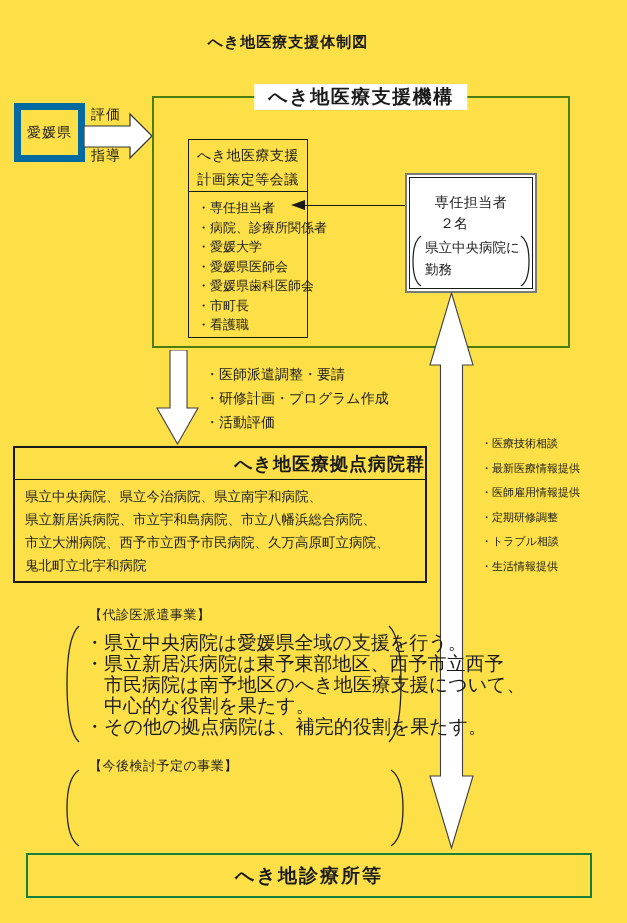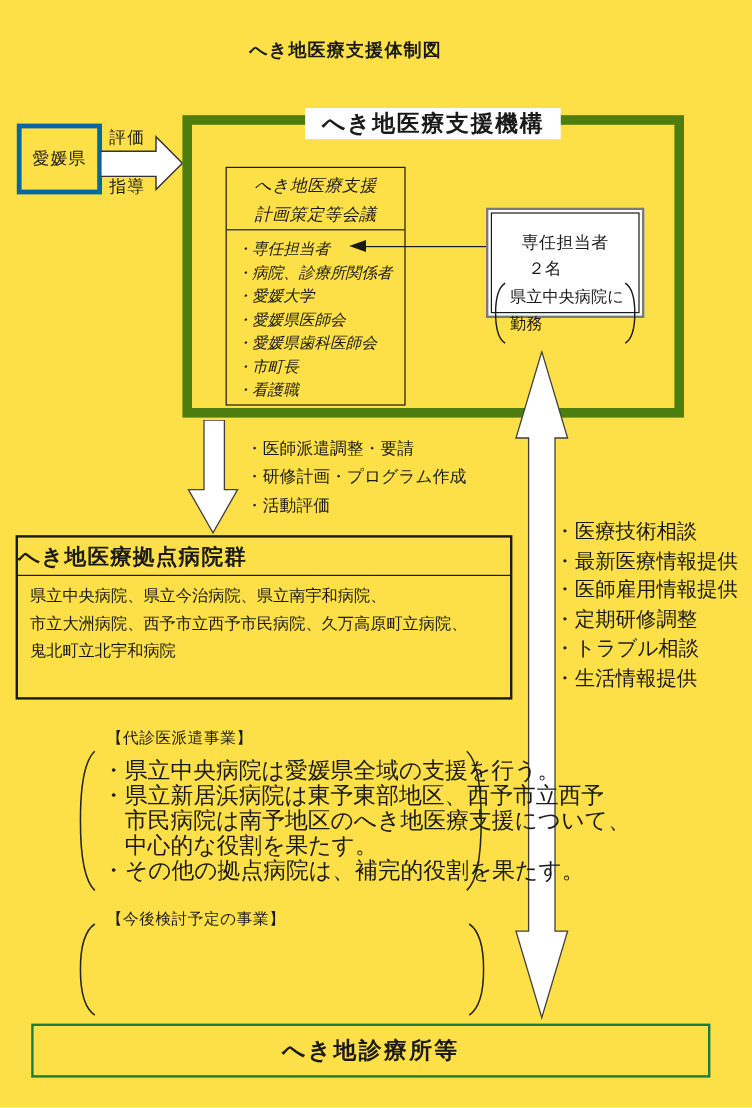--- a/index.html
+++ b/index.html
@@ -9,59 +9,59 @@
     font-family:"Liberation Serif","DejaVu Serif",serif;
     color:#1a1a1a; overflow:hidden;
   }
   .abs { position:absolute; }
   .sans { font-family:"Liberation Sans","DejaVu Sans",sans-serif; }
 
   .page-title { left:0; top:33px; width:576px; text-align:center;
     font-weight:bold; font-size:15px; letter-spacing:1px; }
 
   .ehime-box { left:14px; top:103px; width:71px; height:59px;
-    border:4px solid #0369a1; display:flex; align-items:center; justify-content:center;
+    border:7px solid #0369a1; display:flex; align-items:center; justify-content:center;
     font-size:14px; letter-spacing:1px; }
 
   .arrow-label { font-size:14px; letter-spacing:1px; }
   .lbl-eval { left:91px; top:106px; }
   .lbl-guide { left:91px; top:147px; }
 
-  .org-box { left:152px; top:96px; width:418px; height:252px; border:8px solid #4d7c0f; }
+  .org-box { left:152px; top:96px; width:418px; height:252px; border:2px solid #4d7c0f; }
   .org-legend { position:absolute; top:-14px; left:50%; transform:translateX(-50%);
     background:#fff; padding:0 14px; font-weight:bold; font-size:19px;
     letter-spacing:1.5px; white-space:nowrap; }
 
-  .council-box { left:188px; top:139px; width:150px; height:199px; border:1.5px solid #1a1a1a;font-style:italic; }
+  .council-box { left:188px; top:139px; width:120px; height:199px; border:1.5px solid #1a1a1a; }
   .council-head { height:52px; border-bottom:1.5px solid #1a1a1a; text-align:center;
     font-size:14px; line-height:24px; padding-top:4px; letter-spacing:0.5px; }
   .council-list { padding:6px 2px 0 8px; font-size:13px; line-height:19.5px; white-space:nowrap; }
 
-  .staff-box { left:405px; top:173px; width:132px; height:92px;
+  .staff-box { left:405px; top:173px; width:132px; height:120px;
     border:2px solid #7a7a7a; background:#fff; padding:2px;font-family:Liberation Serif, serif; }
   .staff-inner { width:100%; height:100%; border:1.5px solid #1a1a1a; padding-top:16px; }
   .staff-l1 { text-align:center; font-size:14px; letter-spacing:0.5px; }
   .staff-l2 { margin:3px 0 0 30px; font-size:14px; }
   .staff-note { display:flex; justify-content:center; align-items:stretch;
     height:52px; margin-top:2px; padding:0 2px; }
   .staff-note-text { flex:1; font-size:13.5px; line-height:22px; padding:2px 0 0 3px; white-space:nowrap; }
 
   .hline { left:304px; top:205px; width:101px; height:0; border-top:1.4px solid #1a1a1a; }
   .arrowhead-left { left:291px; top:200px; width:0; height:0;
     border-right:14px solid #1a1a1a; border-top:5.5px solid transparent;
     border-bottom:5.5px solid transparent; }
 
   .dispatch-list { left:205px; top:363px; font-size:14px; line-height:24px; white-space:nowrap; }
 
   .hospital-box { left:13px; top:446px; width:414px; height:137px; border:2px solid #1a1a1a; }
-  .hospital-head { font-weight:bold; font-size:18px; letter-spacing:1px; text-align:left;
+  .hospital-head { font-weight:bold; font-size:18px; letter-spacing:1px; text-align:right;
     padding:4px 0 3px; border-bottom:1.5px solid #1a1a1a; }
   .hospital-body { padding:5px 16px 0 10px; font-size:13.5px; line-height:23px; white-space:nowrap; }
 
-  .support-list { left:462px; top:431px; font-size:17px; line-height:24.5px; white-space:nowrap; }
+  .support-list { left:481px; top:431px; font-size:11px; line-height:24.5px; white-space:nowrap; }
 
   .block-title { font-size:13px; letter-spacing:0.5px; }
   .locum-title { left:89px; top:606px; }
   .locum-lines { left:85px; top:632px; font-size:19px; line-height:21px; white-space:nowrap; }
   .future-title { left:89px; top:757px; }
   .future-lines { left:85px; top:778px; font-size:13.5px; line-height:22px; white-space:nowrap; }
 
   .clinics-box { left:26px; top:853px; width:566px; height:45px; border:2px solid #15803d;
     display:flex; align-items:center; justify-content:center;
     font-weight:bold; font-size:19px; letter-spacing:2px; }
@@ -133,20 +133,21 @@
   <div class="abs dispatch-list">
     <div>・医師派遣調整・要請</div>
     <div>・研修計画・プログラム作成</div>
     <div>・活動評価</div>
   </div>
 
   <div class="abs hospital-box">
     <div class="hospital-head sans">へき地医療拠点病院群</div>
     <div class="hospital-body">
       <div>県立中央病院、県立今治病院、県立南宇和病院、</div>
+      <div>県立新居浜病院、市立宇和島病院、市立八幡浜総合病院、</div>
       <div>市立大洲病院、西予市立西予市民病院、久万高原町立病院、</div>
       <div>鬼北町立北宇和病院</div>
     </div>
   </div>
 
   <svg class="abs" style="left:429px; top:292px;" width="46" height="558" viewBox="0 0 46 558">
     <polygon points="22.5,1 44,73 33.5,73 33.5,484 44,484 22.5,556 1,484 11.5,484 11.5,73 1,73" fill="#ffffff" stroke="#404040" stroke-width="1.1"></polygon>
   </svg>
 
   <div class="abs support-list">

